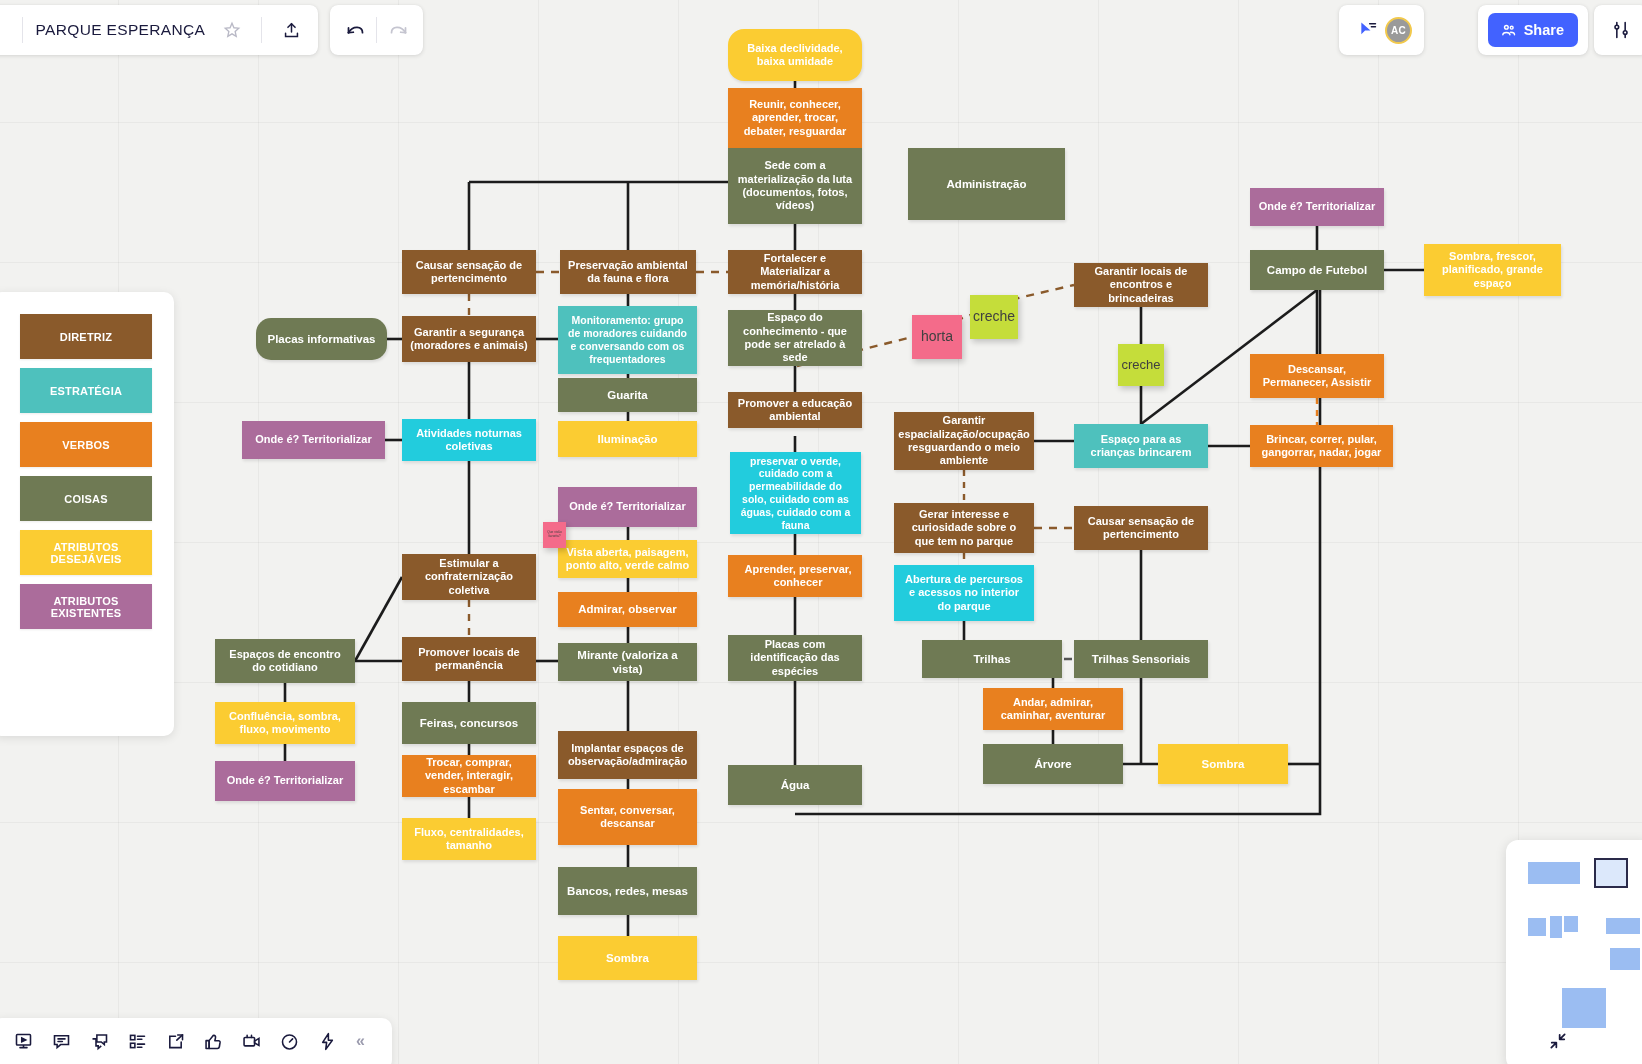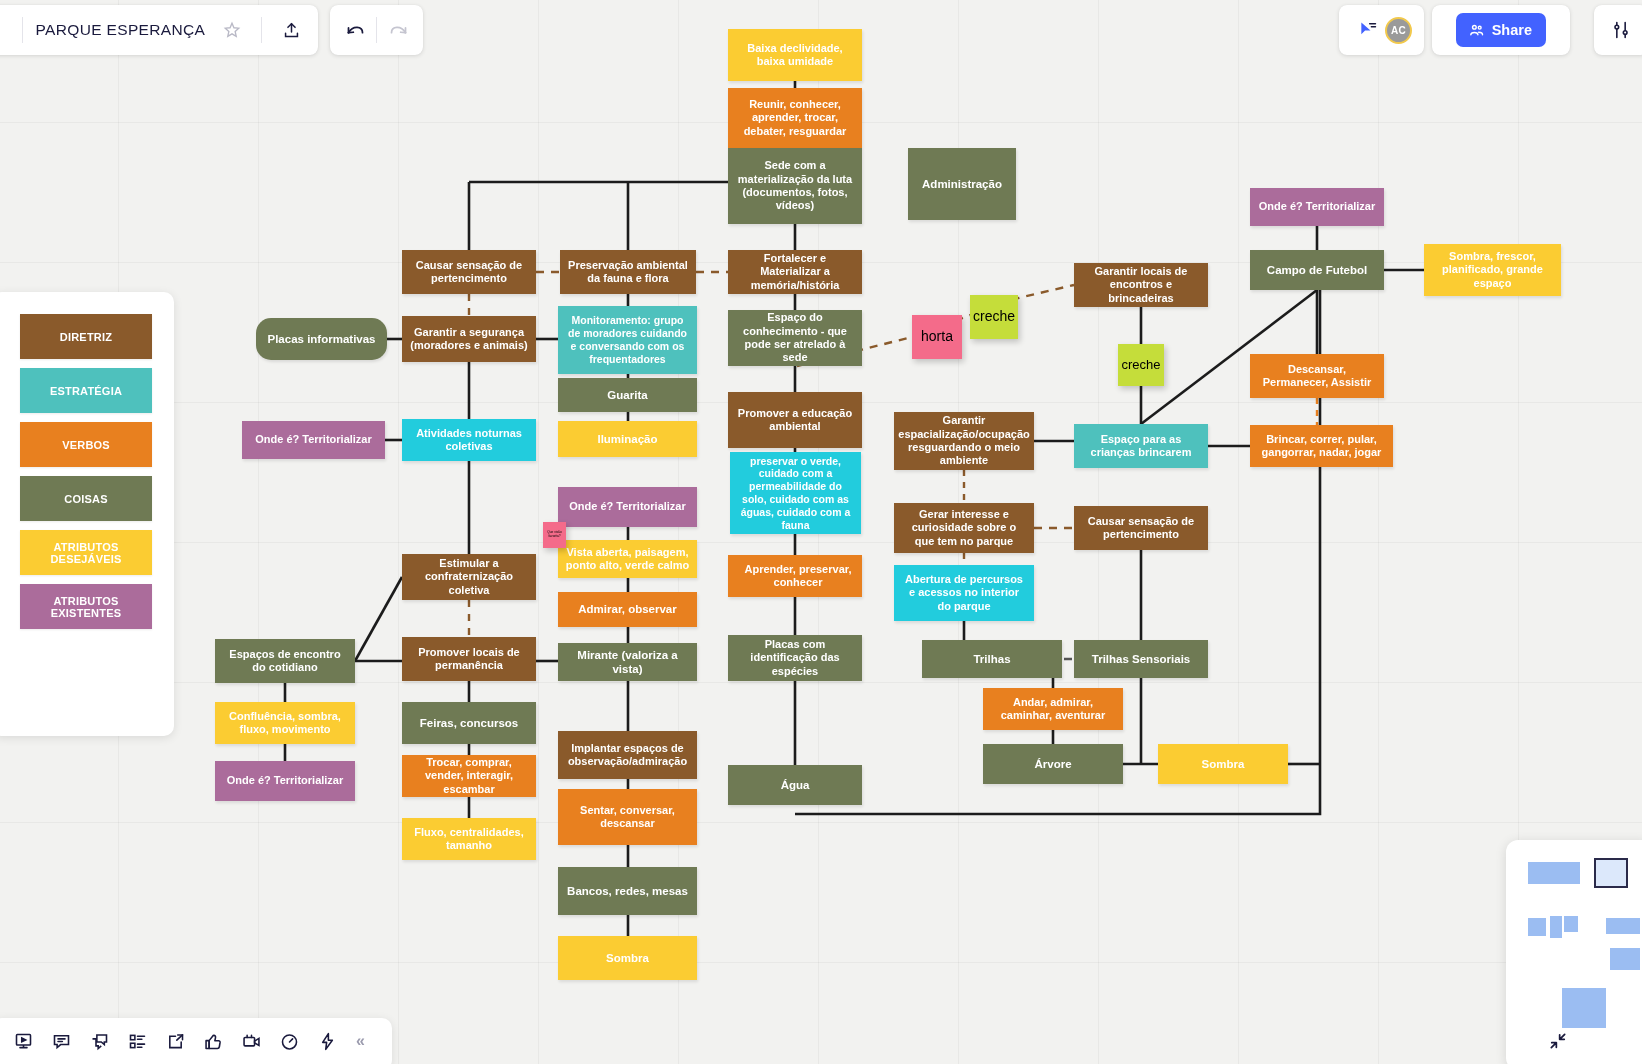--- a/index.html
+++ b/index.html
@@ -45,21 +45,21 @@
     font-size:15.5px; font-weight:400; color:#1a1a3d; letter-spacing:.35px;
     white-space:nowrap;
   }
   .icon-btn {
     width:34px; height:34px; border-radius:6px;
     display:flex; align-items:center; justify-content:center;
     cursor:pointer;
   }
   #chip-undo { left:330px; padding:0 8px; }
   #chip-right { right:218px; padding:0 12px; }
-  #chip-share { right:72px; padding:0 24px; }
+  #chip-share { right:54px; padding:0 10px; }
   #chip-far { right:-6px; padding:0 10px; }
   .share-btn {
     background:#4262ff; color:#fff; border:none; border-radius:7px;
     height:34px; padding:0 14px 0 12px;
     display:flex; align-items:center; gap:7px;
     font-size:14.5px; font-weight:700; cursor:pointer;
     font-family:"Liberation Sans", sans-serif;
   }
   .avatar {
     width:27px; height:27px; border-radius:50%;
@@ -95,21 +95,21 @@
     line-height:1.22;
     padding:4px 7px;
     box-shadow:1px 2px 3px rgba(0,0,0,.10);
     z-index:12;
     cursor:pointer;
   }
   .sticky {
     position:absolute;
     display:flex; align-items:center; justify-content:center;
     text-align:center;
-    color:#000000;
+    color:#404040;
     font-weight:400;
     box-shadow:2px 3px 6px rgba(0,0,0,.20);
     z-index:14;
     cursor:pointer;
     padding:2px;
     line-height:1.1;
   }
 
   
   #edges { position:absolute; inset:0; z-index:8; pointer-events:none; }
@@ -407,30 +407,30 @@
   <div class="mm" style="left:104px; top:108px; width:30px; height:22px;"></div>
   <div class="mm" style="left:56px;  top:148px; width:44px; height:40px;"></div>
   <span class="mm-collapse">
     <svg width="20" height="20" viewBox="0 0 24 24" fill="none" stroke="#1a1a3d" stroke-width="2.1" stroke-linecap="round">
         <path d="M4 20 L10 14 M10 14 L4.5 14 M10 14 L10 19.5"></path>
         <path d="M20 4 L14 10 M14 10 L19.5 10 M14 10 L14 4.5"></path>
       </svg>
   </span>
 </div>
 
-<div class="node" style="left: 728px; top: 29px; width: 134px; height: 52px; font-size: 11px; background: rgb(251, 204, 50);">
+<div class="node" style="left: 728px; top: 29px; width: 134px; height: 52px; font-size: 11px; background: rgb(251, 204, 50); border-radius: 16px;">
     <span>Baixa declividade, baixa umidade</span>
   </div>
 <div class="node" style="left: 728px; top: 88px; width: 134px; height: 60px; font-size: 11px; background: rgb(232, 128, 31);">
     <span>Reunir, conhecer, aprender, trocar, debater, resguardar</span>
   </div>
 <div class="node" style="left: 728px; top: 148px; width: 134px; height: 76px; font-size: 11px; background: rgb(111, 122, 84);">
     <span>Sede com a materialização da luta (documentos, fotos, vídeos)</span>
   </div>
-<div class="node" style="left: 908px; top: 148px; width: 108px; height: 72px; font-size: 11.5px; background: rgb(111, 122, 84);">
+<div class="node" style="left: 908px; top: 148px; width: 157px; height: 72px; font-size: 11.5px; background: rgb(111, 122, 84);">
     <span>Administração</span>
   </div>
 <div class="node" style="left: 402px; top: 250px; width: 134px; height: 44px; font-size: 11px; background: rgb(138, 90, 43);">
     <span>Causar sensação de pertencimento</span>
   </div>
 <div class="node" style="left: 560px; top: 250px; width: 136px; height: 44px; font-size: 11px; background: rgb(138, 90, 43);">
     <span>Preservação ambiental da fauna e flora</span>
   </div>
 <div class="node" style="left: 728px; top: 250px; width: 134px; height: 44px; font-size: 11px; background: rgb(138, 90, 43);">
     <span>Fortalecer e Materializar a memória/história</span>
@@ -446,21 +446,21 @@
   </div>
 <div class="node" style="left: 558px; top: 378px; width: 139px; height: 34px; font-size: 11.5px; background: rgb(111, 122, 84);">
     <span>Guarita</span>
   </div>
 <div class="node" style="left: 558px; top: 421px; width: 139px; height: 36px; font-size: 11.5px; background: rgb(251, 204, 50);">
     <span>Iluminação</span>
   </div>
 <div class="node" style="left: 728px; top: 310px; width: 134px; height: 56px; font-size: 11px; background: rgb(111, 122, 84);">
     <span>Espaço do conhecimento - que pode ser atrelado à sede</span>
   </div>
-<div class="node" style="left: 728px; top: 392px; width: 134px; height: 56px; font-size: 11px; background: rgb(138, 90, 43);">
+<div class="node" style="left: 728px; top: 392px; width: 134px; height: 36px; font-size: 11px; background: rgb(138, 90, 43);">
     <span>Promover a educação ambiental</span>
   </div>
 <div class="node" style="left: 730px; top: 452px; width: 131px; height: 82px; font-size: 10.5px; background: rgb(34, 204, 221);">
     <span>preservar o verde, cuidado com a permeabilidade do solo, cuidado com as águas, cuidado com a fauna</span>
   </div>
 <div class="node" style="left: 728px; top: 555px; width: 134px; height: 42px; font-size: 11px; background: rgb(232, 128, 31); padding-left: 13px;">
     <span>Aprender, preservar, conhecer</span>
   </div>
 <div class="node" style="left: 728px; top: 635px; width: 134px; height: 46px; font-size: 11px; background: rgb(111, 122, 84);">
     <span>Placas com identificação das espécies</span>

